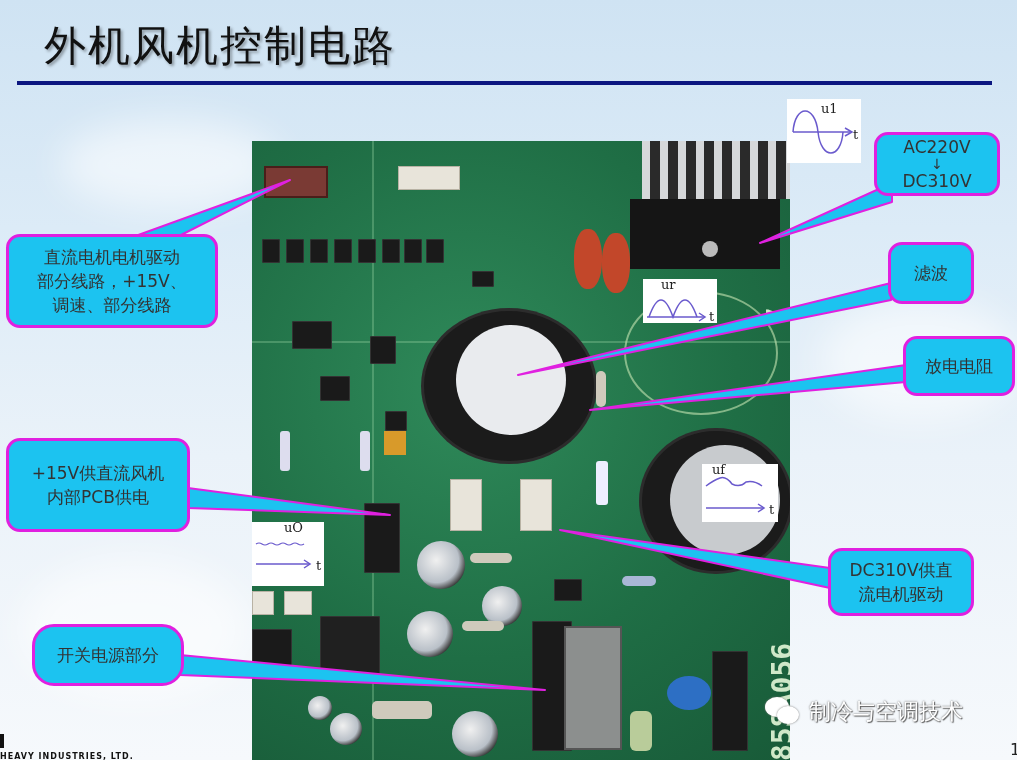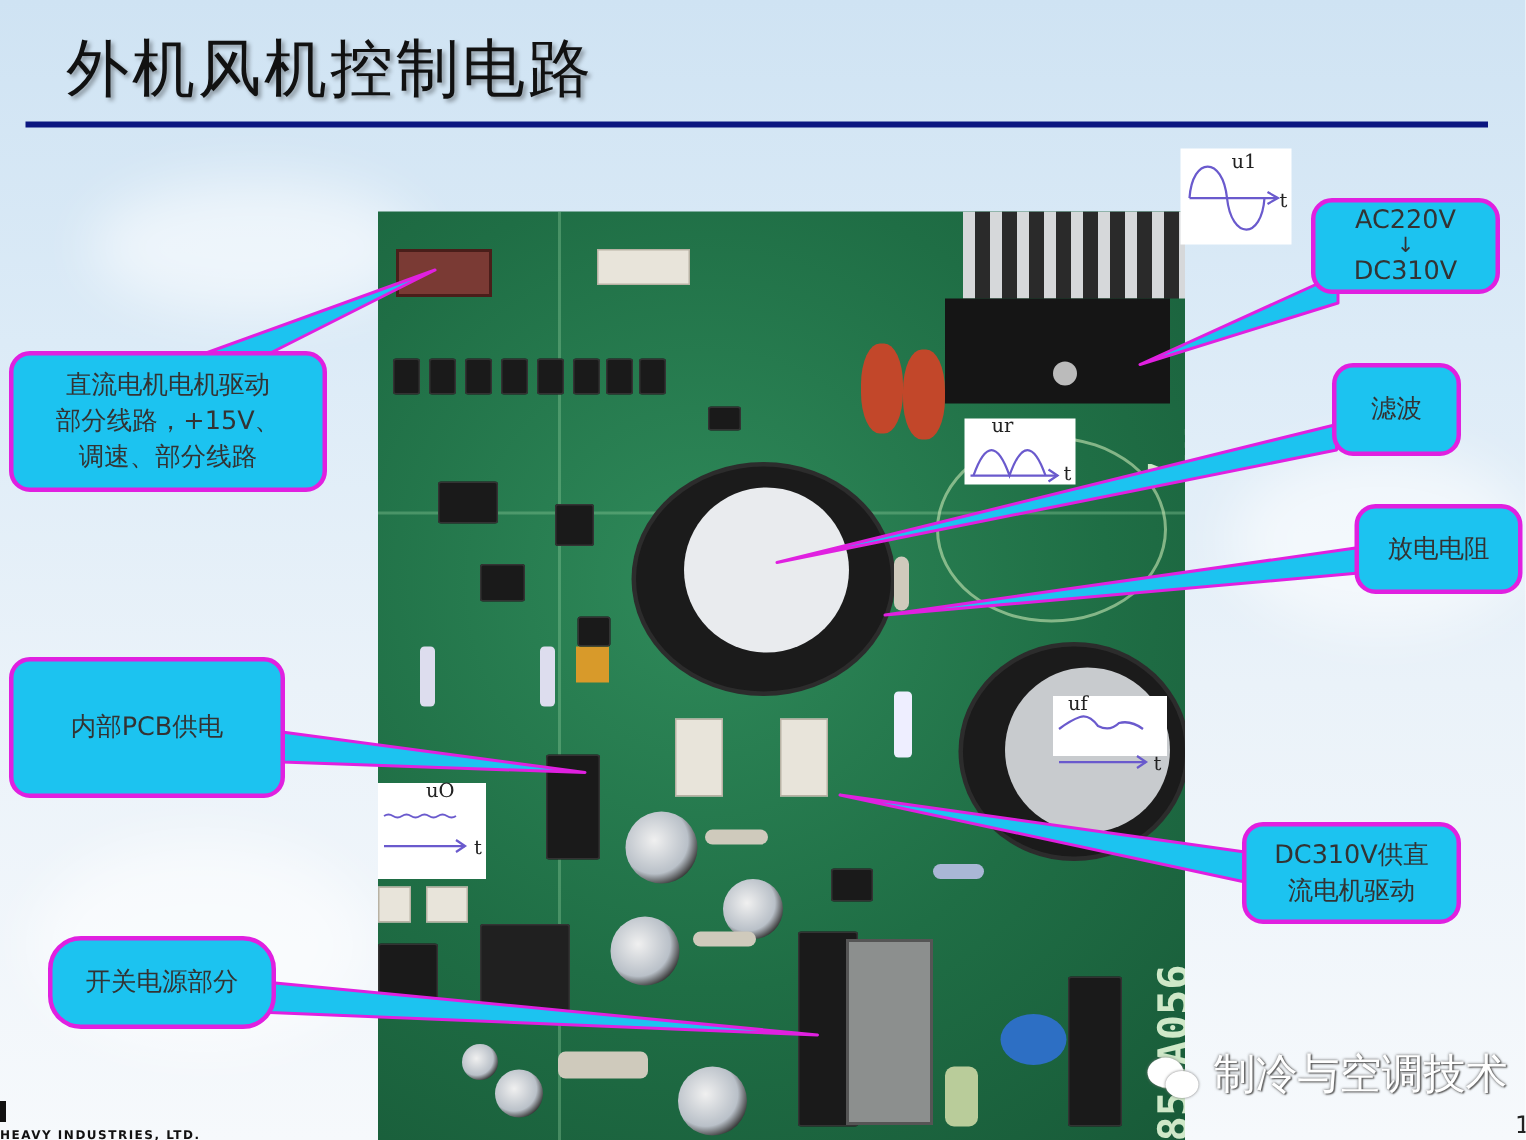--- a/index.html
+++ b/index.html
@@ -53,21 +53,21 @@
       color: #333; font-size: 17px; line-height: 24px; box-sizing: border-box;
     }
     .callout span { display: block; }
     svg.leaders { position: absolute; left: 0; top: 0; pointer-events: none; }
 
     .footer-logo { position: absolute; left: 0; top: 730px; font-size: 8px; font-weight: bold; color: #111; letter-spacing: 1px; }
     .footer-logo .bar { position: absolute; left: 0; top: 4px; width: 4px; height: 14px; background: #111; }
     .footer-logo .txt { position: absolute; left: 0; top: 22px; white-space: nowrap; }
     .watermark {
       position: absolute; left: 765px; top: 697px; display: flex; align-items: flex-end; gap: 6px;
-      color: #fff; font-size: 28px; text-shadow: 0 0 2px #555, 1px 1px 1px #666;
+      color: #fff; font-size: 22px; text-shadow: 0 0 2px #555, 1px 1px 1px #666;
     }
     .wechat-icon { width: 38px; height: 30px; position: relative; }
     .wechat-icon .b1 { position: absolute; left: 0; top: 0; width: 24px; height: 20px; border-radius: 50%; background: #fff; box-shadow: 0 0 2px #777; }
     .wechat-icon .b2 { position: absolute; left: 12px; top: 9px; width: 22px; height: 18px; border-radius: 50%; background: #fff; box-shadow: 0 0 2px #777; }
     .page-num { position: absolute; left: 1010px; top: 740px; font-size: 16px; color: #222; }
   </style>
 </head>
 <body>
 
 <div class="sky-cloud" style="left:60px;top:120px;width:220px;height:90px;"></div>
@@ -195,21 +195,21 @@
 <div class="wave" style="left:643px;top:279px;width:74px;height:44px;text-align:center;">
   <svg width="74" height="44">
     <line x1="4" y1="38" x2="62" y2="38" stroke="#6a5acd" stroke-width="1.5"></line>
     <polyline points="56,34 62,38 56,42" fill="none" stroke="#6a5acd" stroke-width="1.5"></polyline>
     <path d="M6,38 Q18,4 30,38 Q42,4 54,38" fill="none" stroke="#6a5acd" stroke-width="1.5"></path>
   </svg>
   <span class="wave-label" style="left:18px;top:-2px;">ur</span>
   <span class="wave-label" style="left:66px;top:30px;">t</span>
 </div>
 
-<div class="wave" style="left:702px;top:464px;width:76px;height:40px;">
+<div class="wave" style="left:702px;top:464px;width:76px;height:58px;">
   <svg width="76" height="58">
     <path d="M4,22 Q12,16 18,14 Q24,12 30,20 Q38,24 44,18 Q52,16 60,22" fill="none" stroke="#6a5acd" stroke-width="1.5"></path>
     <line x1="4" y1="44" x2="62" y2="44" stroke="#6a5acd" stroke-width="1.5"></line>
     <polyline points="56,40 62,44 56,48" fill="none" stroke="#6a5acd" stroke-width="1.5"></polyline>
   </svg>
   <span class="wave-label" style="left:10px;top:-2px;">uf</span>
   <span class="wave-label" style="left:67px;top:38px;">t</span>
 </div>
 
 <div class="wave" style="left:252px;top:522px;width:72px;height:64px;">
@@ -225,20 +225,21 @@
 <div class="callout" style="left:6px;top:234px;width:212px;height:94px;">
   <div>
     <span>直流电机电机驱动</span>
     <span>部分线路，+15V、</span>
     <span>调速、部分线路</span>
   </div>
 </div>
 
 <div class="callout" style="left:6px;top:438px;width:184px;height:94px;">
   <div>
+    <span>+15V供直流风机</span>
     <span>内部PCB供电</span>
   </div>
 </div>
 
 <div class="callout" style="left:32px;top:624px;width:152px;height:62px;border-radius:22px;">
   <div>
       <span>开关电源部分</span>
     </div>
 </div>
 

